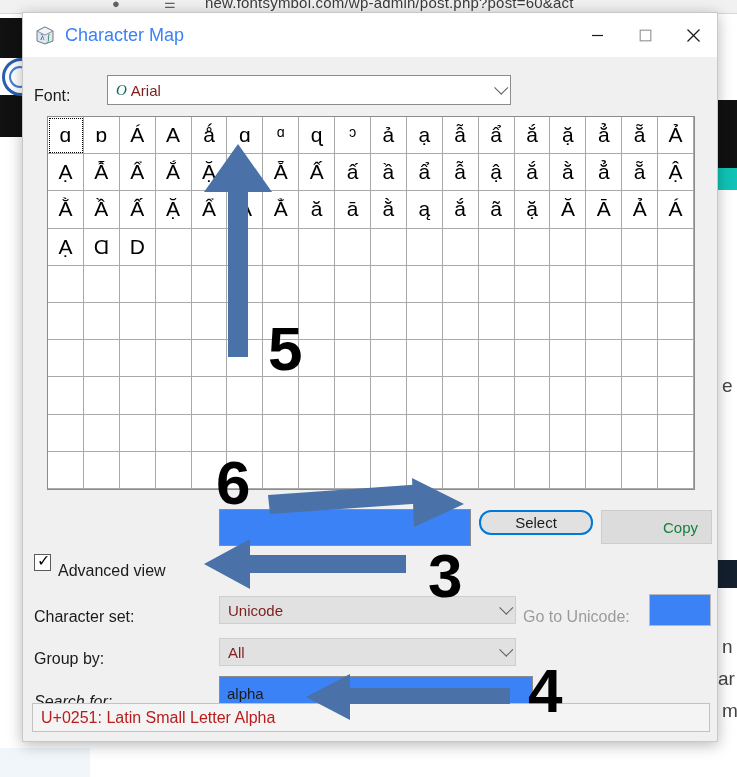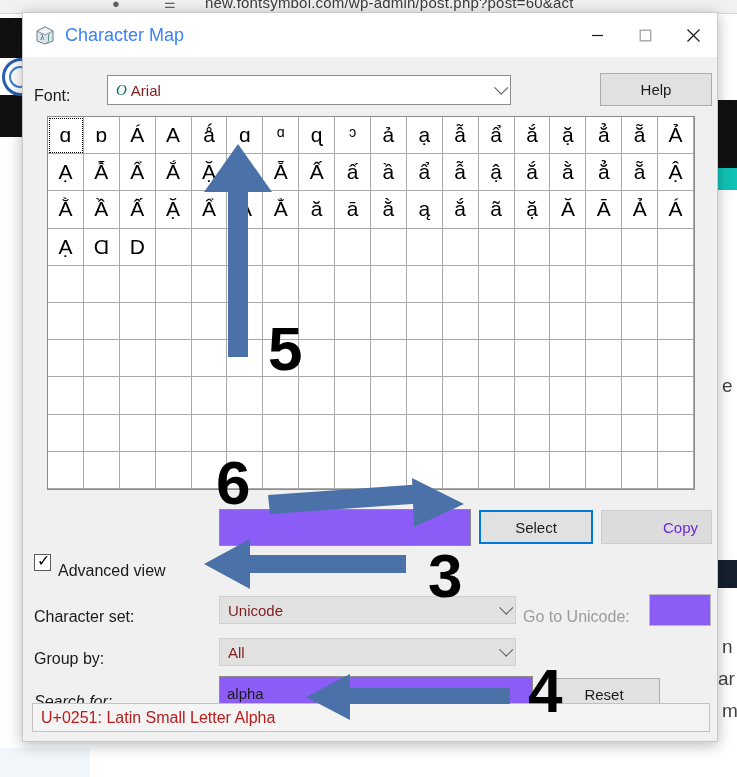--- a/index.html
+++ b/index.html
@@ -170,21 +170,21 @@
     border: 1px solid #adadad;
     box-sizing: border-box;
     display: flex; align-items: center; justify-content: center;
     font-size: 15px; color: #1b1b1b;
     font-family: "Liberation Sans", sans-serif;
   }
   .btn.focused {
     background: #e1e1e1;
     border: 2px solid #0078d7;
   }
-  .btn.disabled { color: #6d28d9; background: #dcdcdc; border-color: #cccccc; padding-left: 48px; }
+  .btn.disabled { color: #15803d; background: #dcdcdc; border-color: #cccccc; padding-left: 48px; }
 
   
   #grid {
     position: absolute;
     left: 24px; top: 103px;
     width: 648px; height: 374px;
     background: #ffffff;
     border: 1px solid #8c8c8c;
     box-sizing: border-box;
     display: grid;
@@ -199,21 +199,21 @@
     font-size: 21px;
     color: #000;
     box-sizing: border-box;
     overflow: hidden;
   }
   .cell.sel { outline: 1px dotted #000; outline-offset: -2px; background:#fff; }
 
   
   .white-input {
     position: absolute;
-    background: #8b5cf6;
+    background: #3b82f6;
     border: 1px solid #8c8c8c;
     box-sizing: border-box;
     display: flex; align-items: center;
     font-size: 15px; color: #1b1b1b;
     padding-left: 7px;
   }
   .white-input.grey-border { border: 1px solid #b9b9b9; }
   .checkbox-box {
     position: absolute;
     width: 17px; height: 17px;
@@ -312,21 +312,20 @@
         </span>
       </span>
     </div>
 
     <div class="lbl" style="left:11px; top:74px;">Font:</div>
     <div class="combo" style="left:84px; top:62px; width:404px; height:30px;">
       <span class="font-tt-glyph">O</span>
       <span class="combo-text" style="margin-left:2px;">Arial</span>
       <span class="chev"></span>
     </div>
-    <div class="btn" style="left:577px; top:60px; width:112px; height:33px;">Help</div>
 
     <div id="grid">
         <div class="cell sel">ɑ</div>
         <div class="cell">ɒ</div>
         <div class="cell">Á</div>
         <div class="cell">A</div>
         <div class="cell">ǻ</div>
         <div class="cell">ɑ</div>
         <div class="cell">ᵅ</div>
         <div class="cell">ɋ</div>
@@ -498,21 +497,21 @@
         <div class="cell"></div>
         <div class="cell"></div>
         <div class="cell"></div>
         <div class="cell"></div>
         <div class="cell"></div>
         <div class="cell"></div>
         <div class="cell"></div>
       </div>
 
     <div class="white-input" style="left:196px; top:496px; width:252px; height:37px;"></div>
-    <div class="btn focused" style="left:456px; top:497px; width:114px; height:34px;">Select</div>
+    <div class="btn focused" style="left:456px; top:497px; width:114px; height:25px;border-radius:12px;">Select</div>
     <div class="btn disabled" style="left:578px; top:497px; width:111px; height:34px;">Copy</div>
 
     <div class="checkbox-box" style="left:11px; top:541px;">
       <span class="check-glyph">✓</span>
     </div>
     <div class="lbl" style="left:35px; top:549px;">Advanced view</div>
 
     <div class="lbl" style="left:11px; top:595px;">Character set:</div>
     <div class="combo disabled-look" style="left:196px; top:583px; width:297px; height:28px;">
       <span class="combo-text">Unicode</span>
@@ -522,21 +521,20 @@
     <div class="white-input grey-border" style="left:626px; top:581px; width:62px; height:32px;"></div>
 
     <div class="lbl" style="left:11px; top:637px;">Group by:</div>
     <div class="combo disabled-look" style="left:196px; top:625px; width:297px; height:28px;">
       <span class="combo-text">All</span>
       <span class="chev"></span>
     </div>
 
     <div class="lbl" style="left:11px; top:680px;font-style:italic;">Search for:</div>
     <div class="white-input" style="left:196px; top:663px; width:314px; height:35px;">alpha</div>
-    <div class="btn" style="left:525px; top:665px; width:112px; height:33px;">Reset</div>
 
     <div class="statusbar">U+0251: Latin Small Letter Alpha</div>
   </div>
 
   <svg class="anno-svg" style="left:0; top:0;" width="737" height="777">
 
     <g>
       <rect x="228" y="185" width="20" height="172" fill="#4a72a8"></rect>
       <polygon points="238,144 272,192 204,192" fill="#4a72a8"></polygon>
     </g>

